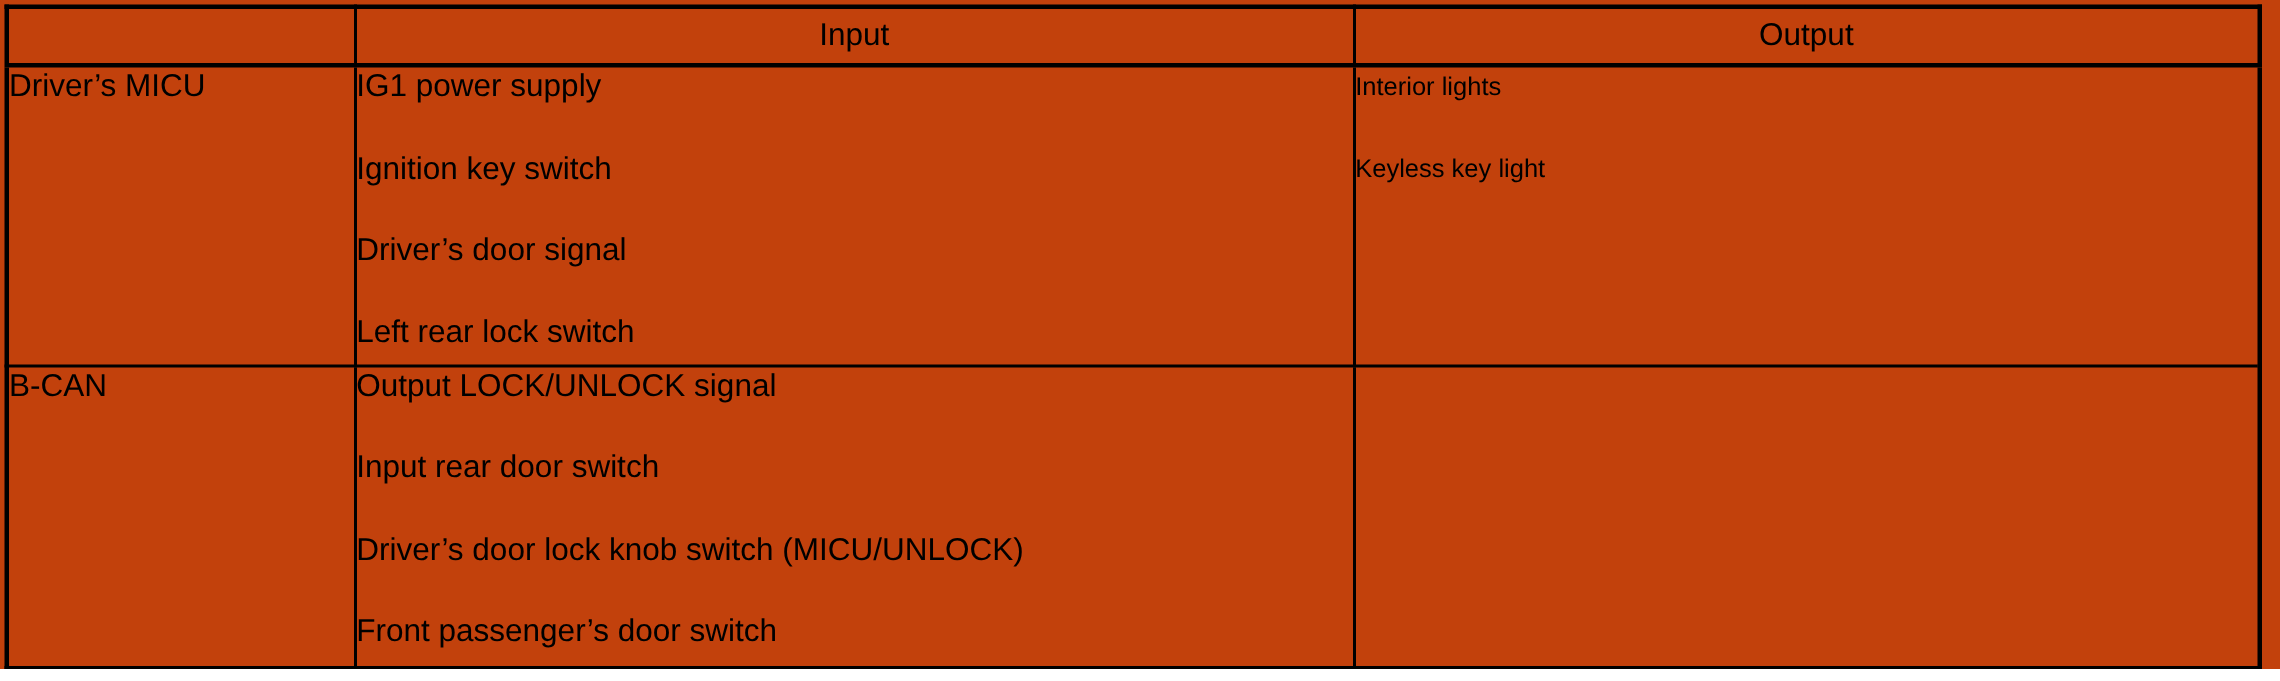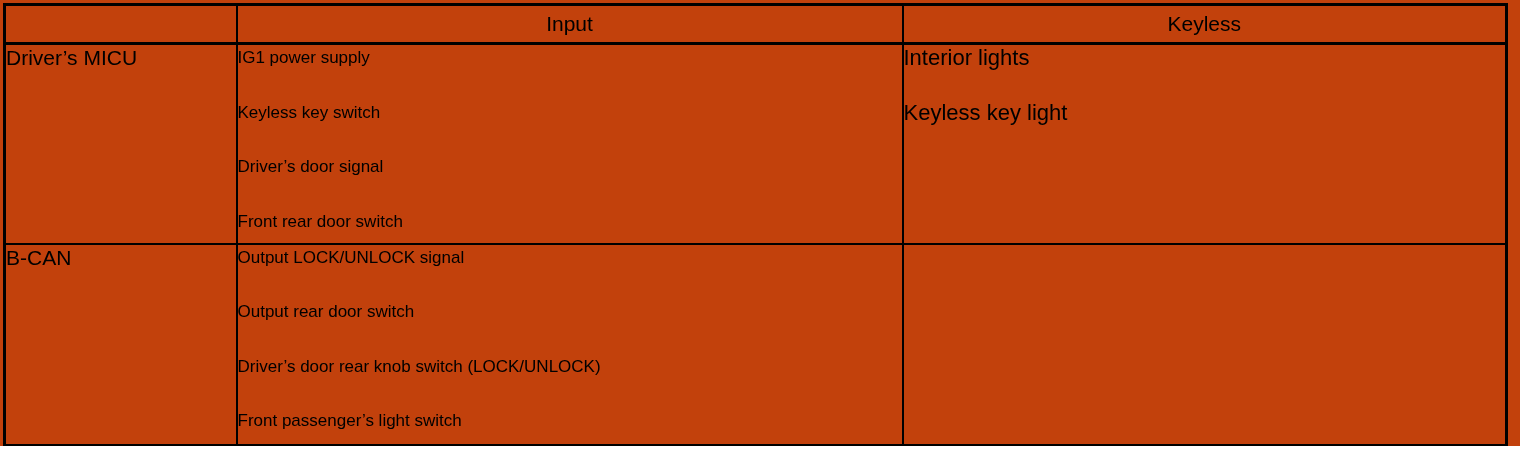--- a/index.html
+++ b/index.html
@@ -59,25 +59,25 @@
   
   .src-cell {
     border-right: 2px solid #000000;
     padding: 7px 0 0 6px;
     font-size: 21px;
     line-height: 26px;
   }
   .list-cell {
     border-right: 2px solid #000000;
     padding: 7px 0 0 8px;
-    font-size: 17px;
+    font-size: 21px;
   }
   .out-cell {
     padding: 7px 0 0 8px;
-    font-size: 22px;
+    font-size: 17px;
   }
   .row-micu { height: 200px; }
   .row-micu > td { border-bottom: 2px solid #000000; }
   .row-bcan { height: 202px; }
 
   .item {
     height: 54.5px;
     line-height: 26px;
     white-space: nowrap;
   }
@@ -92,47 +92,47 @@
     <colgroup>
       <col class="c-source">
       <col class="c-input">
       <col class="c-output">
     </colgroup>
 
     <thead>
       <tr class="hdr-row">
         <th class="hdr-cell hdr-blank"></th>
         <th class="hdr-cell hdr-input">Input</th>
-        <th class="hdr-cell">Keyless</th>
+        <th class="hdr-cell">Output</th>
       </tr>
     </thead>
 
     <tbody>
 
       <tr class="row-micu">
         <td class="src-cell">Driver’s MICU</td>
         <td class="list-cell">
           <div class="item">IG1 power supply</div>
-          <div class="item">Keyless key switch</div>
+          <div class="item">Ignition key switch</div>
           <div class="item">Driver’s door signal</div>
-          <div class="item">Front rear door switch</div>
+          <div class="item">Left rear lock switch</div>
         </td>
         <td class="out-cell">
           <div class="item">Interior lights</div>
           <div class="item">Keyless key light</div>
         </td>
       </tr>
 
       <tr class="row-bcan">
         <td class="src-cell">B-CAN</td>
         <td class="list-cell">
           <div class="item">Output LOCK/UNLOCK signal</div>
-          <div class="item">Output rear door switch</div>
-          <div class="item">Driver’s door rear knob switch (LOCK/UNLOCK)</div>
-          <div class="item">Front passenger’s light switch</div>
+          <div class="item">Input rear door switch</div>
+          <div class="item">Driver’s door lock knob switch (MICU/UNLOCK)</div>
+          <div class="item">Front passenger’s door switch</div>
         </td>
         <td class="out-cell"></td>
       </tr>
 
     </tbody>
   </table>
 
 </div>
 
 </body></html>

